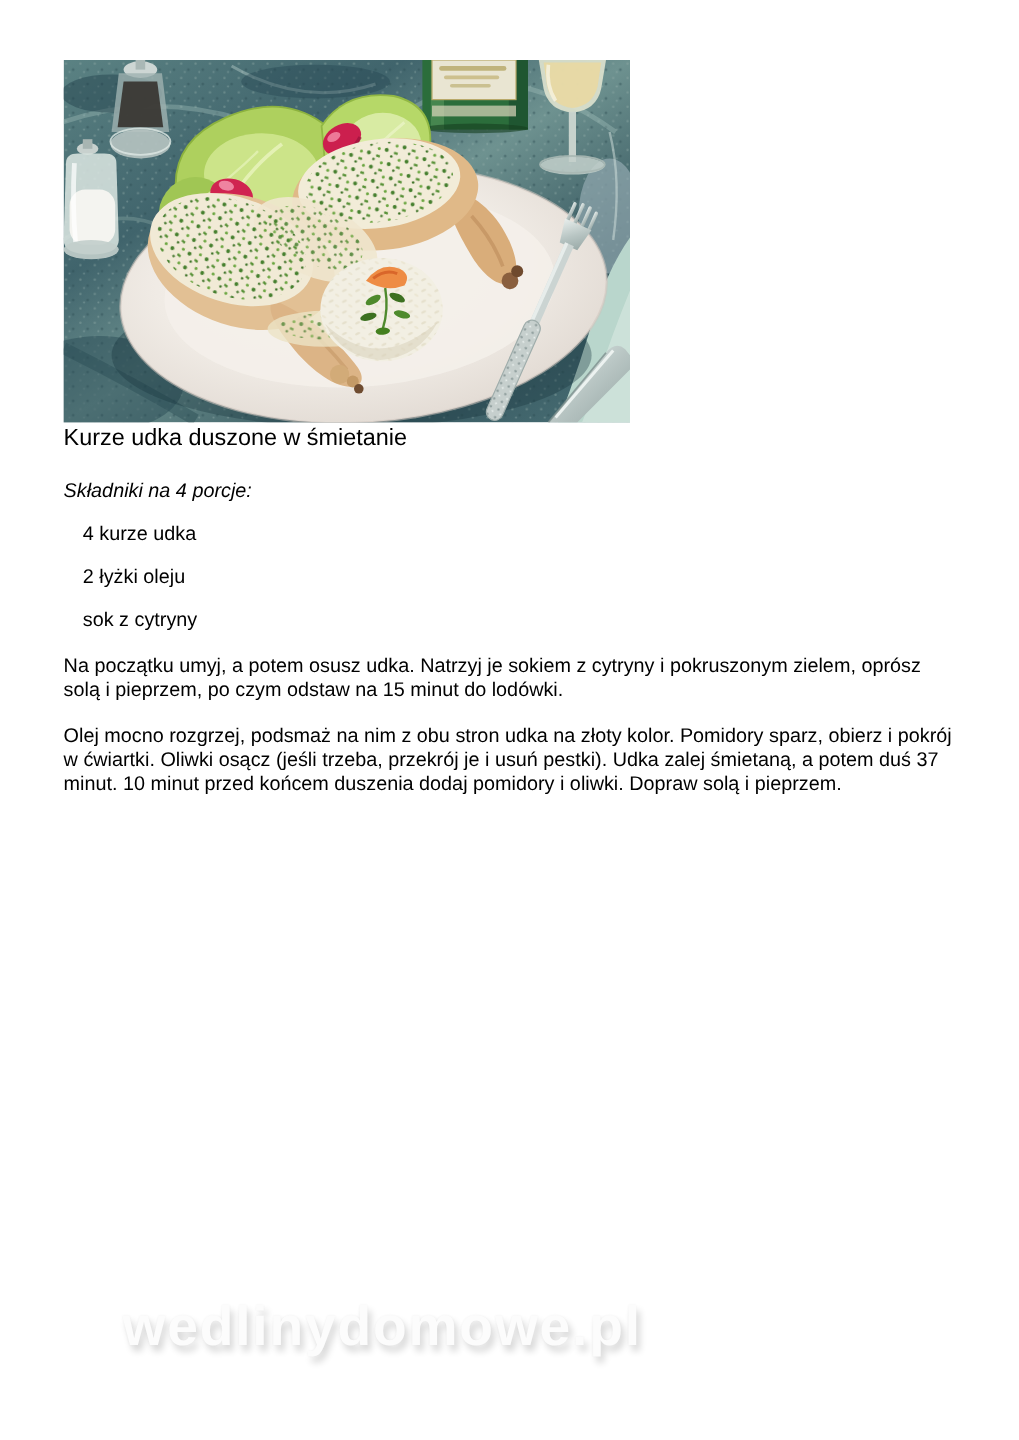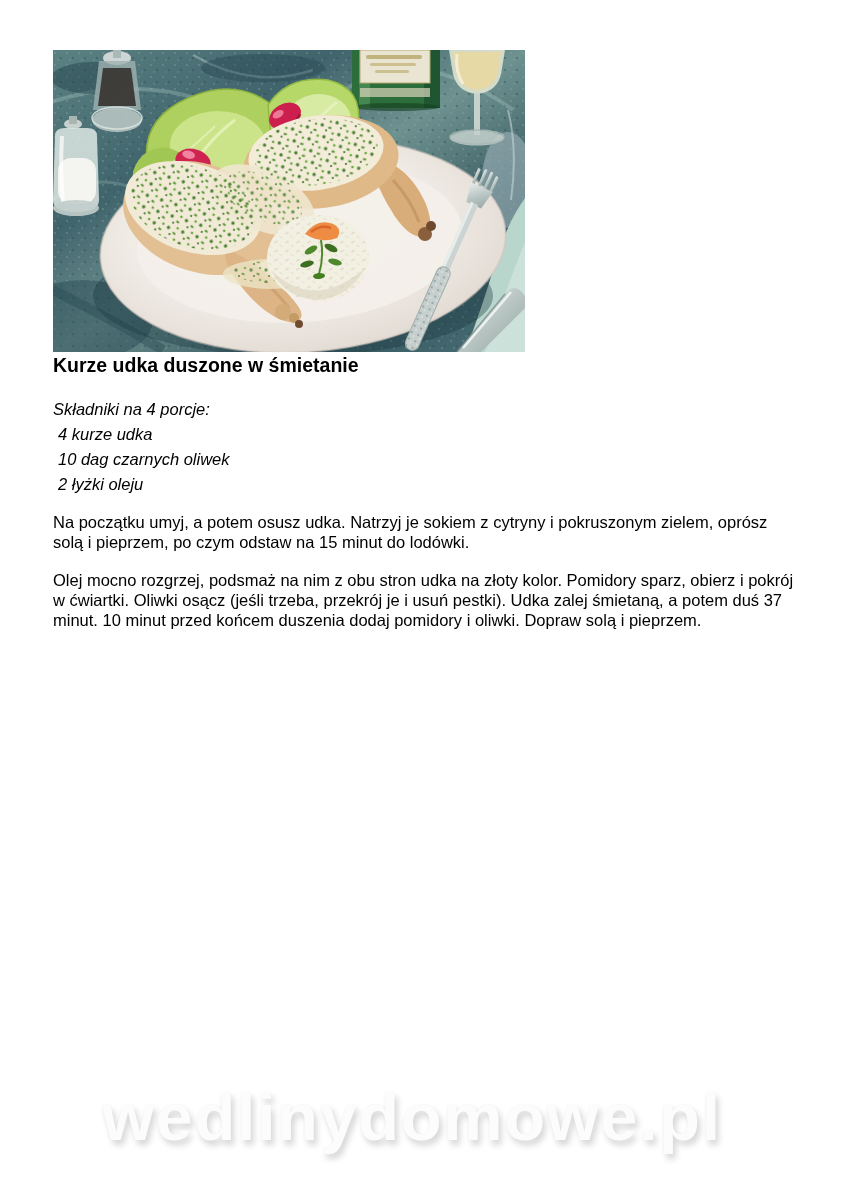--- a/index.html
+++ b/index.html
@@ -9,29 +9,29 @@
   }
   .photo {
     position:absolute; left:53px; top:50px; width:472px; height:302px;
   }
   .photo svg { display:block; width:472px; height:302px; }
   .content {
     position:absolute; left:53px; top:354px; width:748px;
     font-size:16.5px; line-height:20px; color:#000;
   }
   .title {
-    font-size:19.5px; line-height:23px; font-weight:bold; margin:0;
+    font-size:19.5px; line-height:23px; font-weight:normal; margin:0;
   }
   .ing-header { font-style:italic; margin:22px 0 0 0; }
   ul.ingredients { list-style:none; margin:0; padding:0; }
-  ul.ingredients li { margin:5px; padding:0;font-style:italic; }
+  ul.ingredients li { margin:16px; padding:0; }
   .para { margin:18px 0 0 0; }
   .watermark {
     position:absolute; left:102px; top:1078px;
-    font-size:67px; font-weight:bold; letter-spacing:1.5px; white-space:nowrap;
+    font-size:46px; font-weight:bold; letter-spacing:1.5px; white-space:nowrap;
     color:#fcfcfc;
     text-shadow: 3px 5px 6px #d6d6d6, 0 0 2px #f1f1f1;
   }
 </style>
 </head>
 <body>
 
 <div class="page">
 
   <div class="photo">
@@ -235,22 +235,22 @@
     </svg>
   </div>
 
   <div class="content">
     <h1 class="title">Kurze udka duszone w śmietanie</h1>
 
     <p class="ing-header">Składniki na 4 porcje:</p>
 
     <ul class="ingredients">
       <li>4 kurze udka</li>
-      <li>10 dag czarnych oliwek</li>
       <li>2 łyżki oleju</li>
+      <li>sok z cytryny</li>
     </ul>
 
     <p class="para">Na początku umyj, a potem osusz udka. Natrzyj je sokiem z cytryny i pokruszonym zielem, oprósz solą i pieprzem, po czym odstaw na 15 minut do lodówki.</p>
     <p class="para">Olej mocno rozgrzej, podsmaż na nim z obu stron udka na złoty kolor. Pomidory sparz, obierz i pokrój w ćwiartki. Oliwki osącz (jeśli trzeba, przekrój je i usuń pestki). Udka zalej śmietaną, a potem duś 37 minut. 10 minut przed końcem duszenia dodaj pomidory i oliwki. Dopraw solą i pieprzem.</p>
   </div>
 
   <div class="watermark">wedlinydomowe.pl</div>
 
 </div>
 

